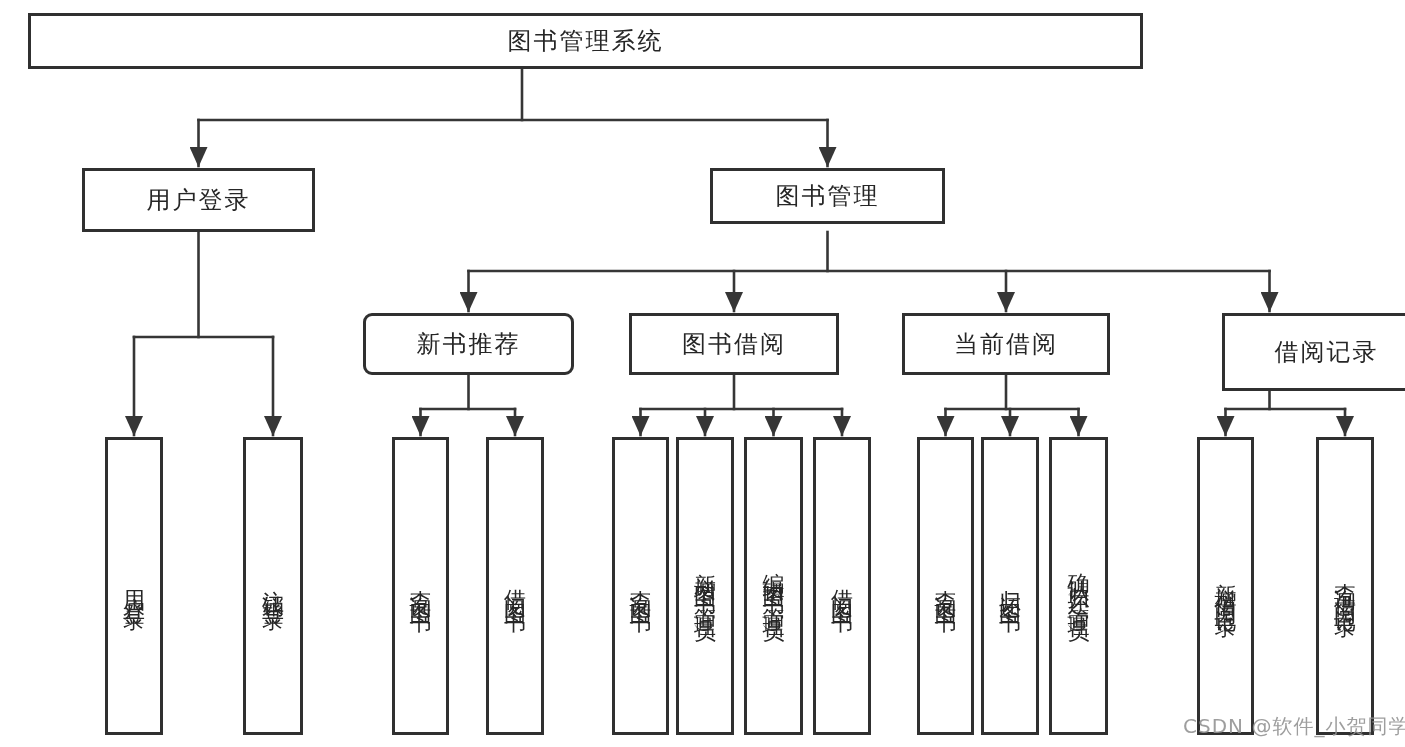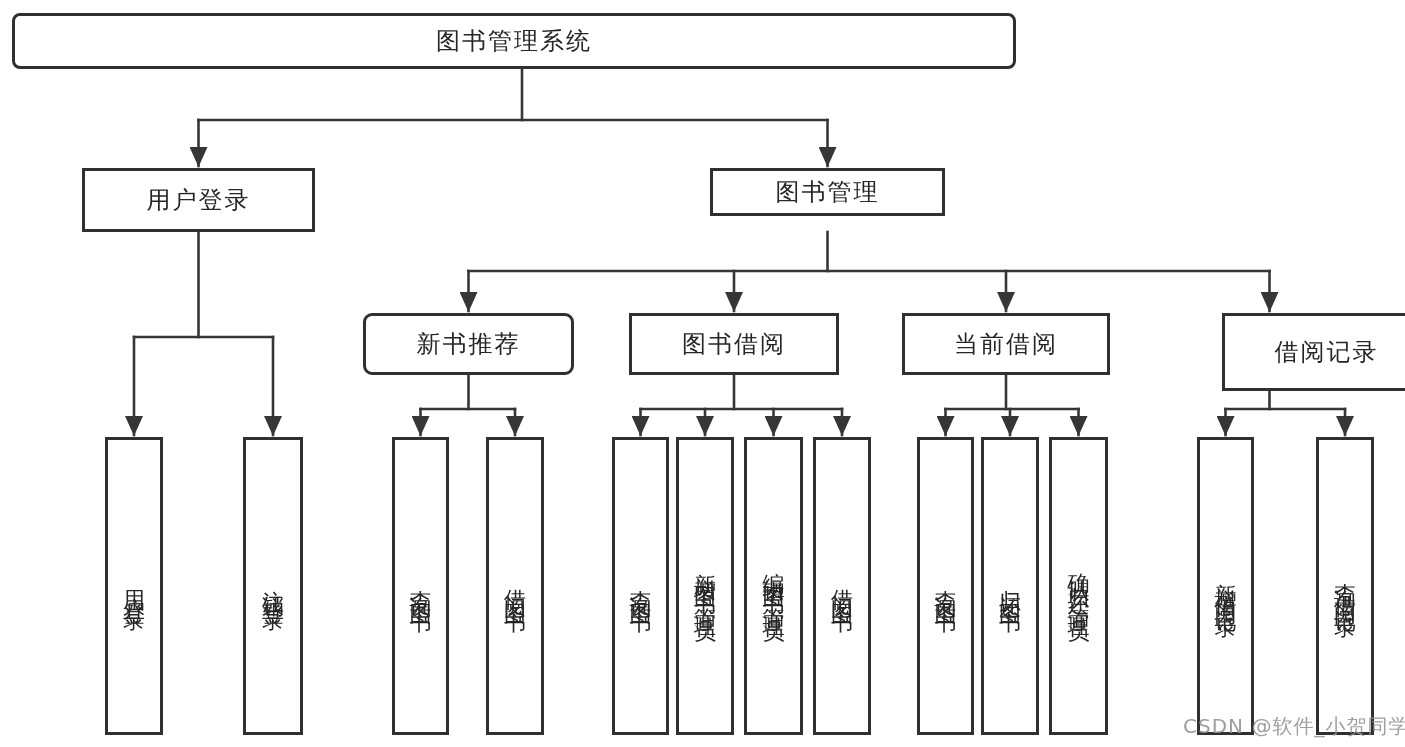--- a/index.html
+++ b/index.html
@@ -102,24 +102,24 @@
       <path d="M1010,409 V435" marker-end="url(#ah)"></path>
       <path d="M1078.5,409 V435" marker-end="url(#ah)"></path>
 
       <path d="M1269.5,375 V409"></path>
       <path d="M1225.5,409 H1345"></path>
       <path d="M1225.5,409 V435" marker-end="url(#ah)"></path>
       <path d="M1345,409 V435" marker-end="url(#ah)"></path>
     </g>
   </svg>
 
-  <div class="node" style="left:12px; top:13px; width:1004px; height:56px;border-radius:8px;">图书管理系统</div>
+  <div class="node" style="left:28px; top:13px; width:1115px; height:56px;">图书管理系统</div>
 
   <div class="node" style="left:82px; top:168px; width:233px; height:64px;">用户登录</div>
-  <div class="node" style="left:710px; top:168px; width:235px; height:48px;">图书管理</div>
+  <div class="node" style="left:710px; top:168px; width:235px; height:56px;">图书管理</div>
 
   <div class="node" style="left:363px; top:313px; width:211px; height:62px;border-radius:9px;">新书推荐</div>
   <div class="node" style="left:629px; top:313px; width:210px; height:62px;">图书借阅</div>
   <div class="node" style="left:902px; top:313px; width:208px; height:62px;">当前借阅</div>
   <div class="node" style="left:1222px; top:313px; width:209px; height:78px;">借阅记录</div>
 
   <div class="node leaf" style="left:105px; top:437px; width:58px; height:298px;">
     <span class="vtext">用户登录</span>
   </div>
   <div class="node leaf" style="left:243px; top:437px; width:60px; height:298px;">

